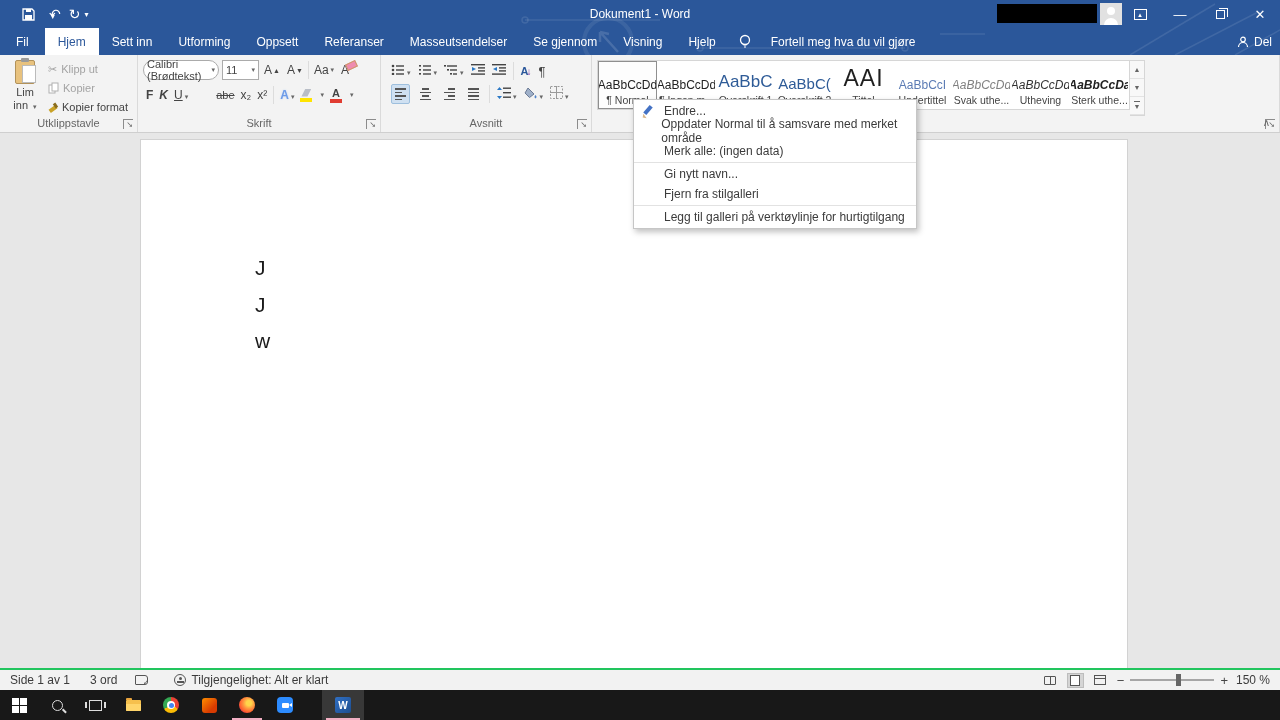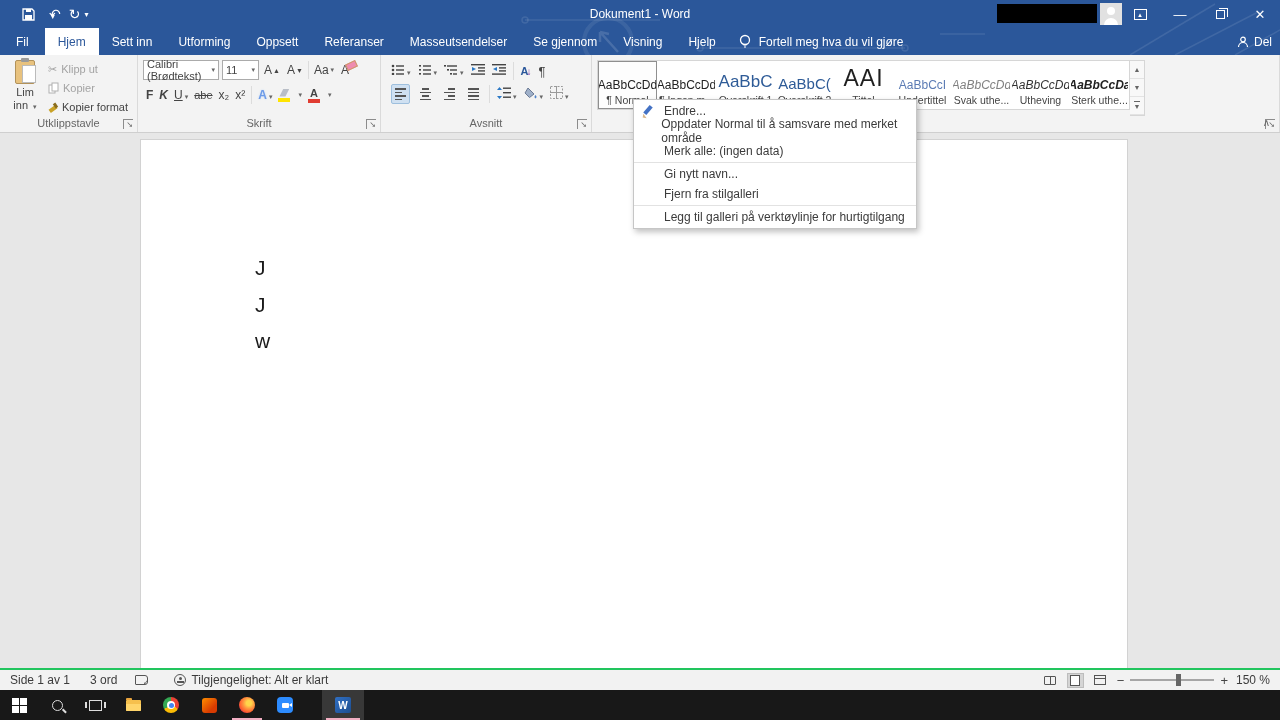--- a/index.html
+++ b/index.html
@@ -22,21 +22,21 @@
   .winbtns { position:absolute; right:0; top:0; height:28px; display:flex; }
   .winbtn { width:40px; height:28px; display:flex; align-items:center; justify-content:center; color:#fff; font-size:13px; }
   .ribopt { width:13px; height:11px; border:1px solid #fff; display:flex; align-items:center; justify-content:center; font-size:7px; line-height:1; }
   .restore { width:9px; height:9px; border:1px solid #fff; position:relative; }
   .restore:before { content:""; position:absolute; left:2px; top:-3px; width:8px; height:8px; border-top:1px solid #fff; border-right:1px solid #fff; }
 
   .tabrow { position:absolute; left:0; top:28px; width:1280px; height:27px; display:flex; align-items:stretch; color:#fff; font-size:12px; }
   .tab { padding:0 13px; display:flex; align-items:center; }
   .tab.file { padding:0 16px; }
   .tab.active { background:#fff; color:#2b579a; }
-  .tellme { display:flex; align-items:center; gap:8px; padding:0 10px; }
+  .tellme { display:flex; align-items:center; gap:20px; padding:0 10px; }
   .share { position:absolute; right:8px; top:28px; height:27px; display:flex; align-items:center; gap:5px; color:#fff; font-size:12px; }
 
   
   .ribbon { position:absolute; left:0; top:55px; width:1280px; height:78px; background:#f3f3f3; border-bottom:1px solid #cfcfcf; display:flex; color:#444; }
   .group { position:relative; display:flex; flex-direction:column; border-right:1px solid #dadada; padding:2px 2px 0 2px; }
   .gbody { flex:1; }
   .glabel { height:16px; font-size:11px; color:#666; text-align:center; line-height:15px; position:relative; }
   .launcher { position:absolute; right:2px; bottom:3px; width:10px; height:10px; border-top:1px solid #8c8c8c; border-left:1px solid #8c8c8c; font-size:8px; line-height:9px; color:#666; text-align:right; }
   .caret-s { font-size:7px; color:#666; margin-left:2px; }
 
@@ -51,31 +51,31 @@
   .dis { color:#a3a3a3; }
   .scissors { font-size:11px; color:#a3a3a3; }
   .brush { width:10px; height:10px; position:relative; }
   .brush:before { content:""; position:absolute; left:1px; top:5px; width:8px; height:4px; background:#c9a227; transform:rotate(-35deg); }
   .brush:after { content:""; position:absolute; left:6px; top:1px; width:3px; height:5px; background:#8a6d1d; transform:rotate(-35deg); }
 
   
   .g-font { width:243px; }
   .frow1 { display:flex; align-items:center; gap:3px; padding:3px 2px 2px 3px; }
   .combo { background:#fff; border:1px solid #ababab; height:20px; display:flex; align-items:center; font-size:11px; padding:0 3px; justify-content:space-between; }
-  .fname { width:76px; }
+  .fname { width:76px;border-radius:10px; }
   .fsize { width:37px; }
   .fbtn { font-size:12px; padding:0 2px; height:20px; display:inline-flex; align-items:center; }
   .supmark { font-size:7px; vertical-align:top; margin-left:1px; color:#444; }
   .eraser { position:relative; font-size:12px; padding-right:4px; }
   .eraser:after { content:""; position:absolute; right:-4px; top:2px; width:9px; height:5px; background:#ef8bb0; transform:rotate(-25deg); border:1px solid #c96; }
   .frow2 { display:flex; align-items:center; gap:6px; padding:4px 2px 0 6px; font-size:12px; }
   .bold { font-weight:bold; }
   .ital { font-style:italic; }
   .unders { text-decoration:underline; }
-  .strike { text-decoration:line-through; font-size:11px; }
+  .strike { text-decoration:line-through; font-size:11px;margin-left:22px; }
   .fxA { color:#6d9be8; font-weight:bold; text-shadow:0 0 2px #bcd4f5; }
   .colbar { display:inline-flex; flex-direction:column; align-items:center; line-height:10px; }
   .colbar .bar { width:12px; height:4px; margin-top:1px; }
   .ybar { background:#ffe400; }
   .rbar { background:#e03c31; }
   .hpen { width:10px; height:8px; background:#b9bec7; clip-path:polygon(0 100%,40% 0,100% 0,60% 100%); }
 
   
   .g-par { width:211px; }
   .prow { display:flex; align-items:center; gap:7px; padding:5px 2px 0 8px; font-size:12px; }

